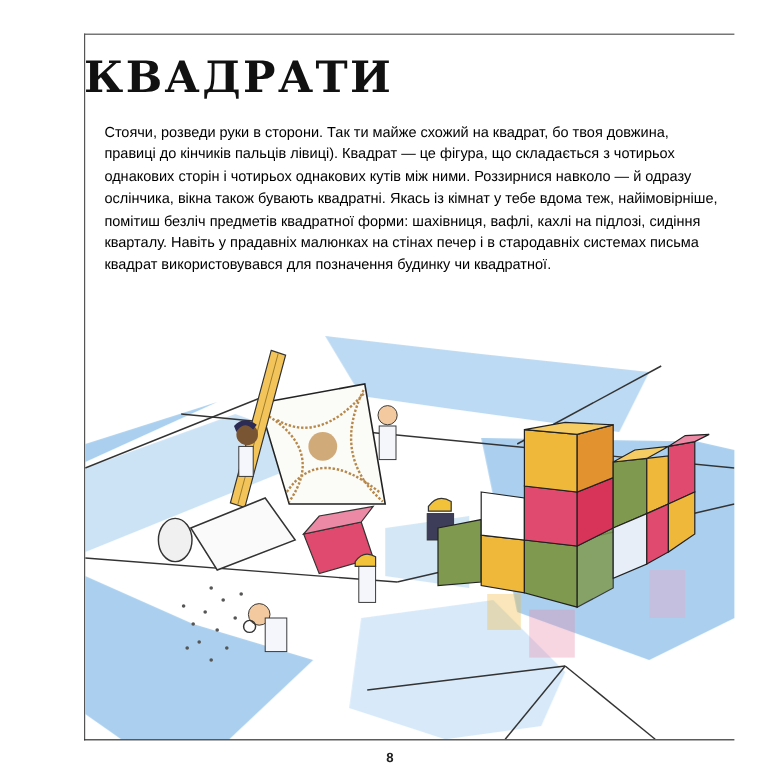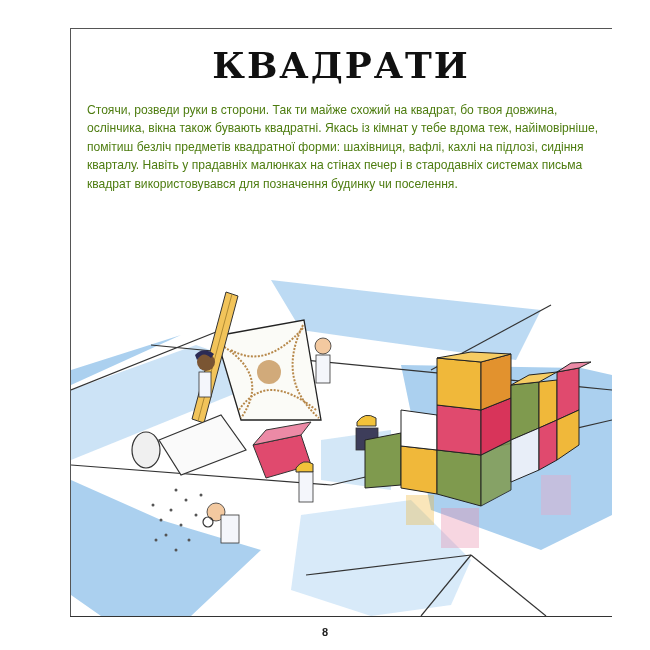--- a/index.html
+++ b/index.html
@@ -4,44 +4,46 @@
 <style>
   html, body { margin: 0; padding: 0; background: #ffffff; }
   body { width: 650px; height: 650px; position: relative; overflow: hidden;
          font-family: "Liberation Sans", sans-serif; color: #3a3a3a; }
   .frame-top { position: absolute; left: 70px; top: 28px; width: 542px; height: 0;
                border-top: 1.5px solid #555; }
   .frame-left { position: absolute; left: 70px; top: 28px; width: 0; height: 589px;
                 border-left: 1.5px solid #555; }
   .frame-bottom { position: absolute; left: 70px; top: 616px; width: 542px; height: 0;
                   border-top: 1.5px solid #333; }
-  .title { position: absolute; left: 70px; width: 542px; top: 44px; text-align: center;
+  .title { position: absolute; left: 70px; width: 542px; top: 44px; 
            font-family: "DejaVu Serif", serif; font-weight: bold; font-size: 36px;
            letter-spacing: 2px; color: #111; }
   .body-text { position: absolute; left: 87px; top: 101px; width: 520px;
-               font-size: 12.1px; line-height: 18.4px; color: #4d7c0f; margin: 0; }
+               font-size: 12.1px; line-height: 18.4px; color: #000000; margin: 0; }
   .body-text span { display: block; white-space: nowrap; }
   .illustration { position: absolute; left: 71px; top: 250px; width: 541px; height: 366px; }
   .page-number { position: absolute; left: 0; width: 650px; top: 626px; text-align: center;
                  font-size: 11px; font-weight: bold; color: #222; }
 </style>
 </head>
 <body>
 
 <div class="frame-top"></div>
 <div class="frame-left"></div>
 
 <h1 class="title" style="margin:0">КВАДРАТИ</h1>
 
 <p class="body-text">
   <span>Стоячи, розведи руки в сторони. Так ти майже схожий на квадрат, бо твоя довжина,</span>
+  <span>правиці до кінчиків пальців лівиці). Квадрат — це фігура, що складається з чотирьох</span>
+  <span>однакових сторін і чотирьох однакових кутів між ними. Роззирнися навколо — й одразу</span>
   <span>ослінчика, вікна також бувають квадратні. Якась із кімнат у тебе вдома теж, найімовірніше,</span>
   <span>помітиш безліч предметів квадратної форми: шахівниця, вафлі, кахлі на підлозі, сидіння</span>
   <span>кварталу. Навіть у прадавніх малюнках на стінах печер і в стародавніх системах письма</span>
-  <span>квадрат використовувався для позначення будинку чи поселення.</span>
+  <span>квадрат використовувався для позначення будинку чи квадратної.</span>
 </p>
 
 <div class="illustration">
   <svg width="541" height="366" viewBox="0 0 541 366" xmlns="http://www.w3.org/2000/svg">
 
     <g opacity="0.85">
       <polygon points="0,135 110,85 0,120" fill="#9cc8ec"></polygon>
       <polygon points="0,140 125,95 210,125 0,210" fill="#a9d0ef" opacity="0.7"></polygon>
       <polygon points="0,230 0,345 30,366 120,366 190,300 90,270" fill="#9cc8ec"></polygon>
       <polygon points="200,30 330,45 470,60 445,110 300,90 230,80" fill="#9cc8ec" opacity="0.8"></polygon>

